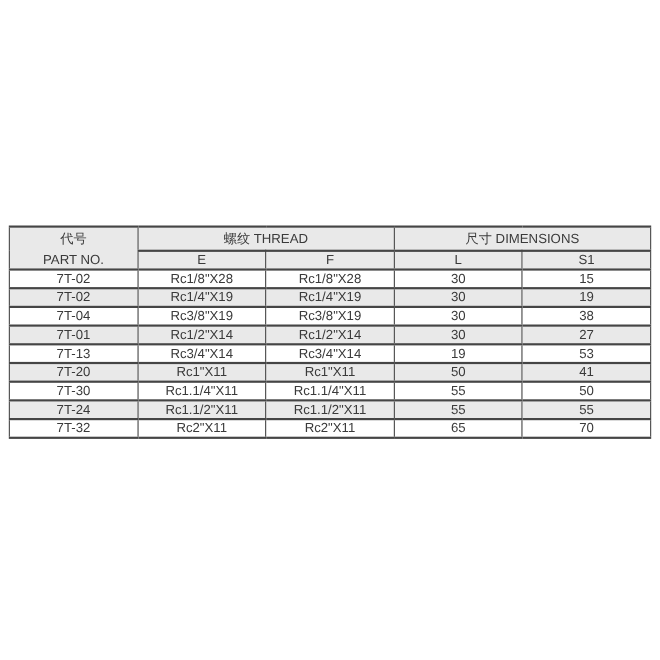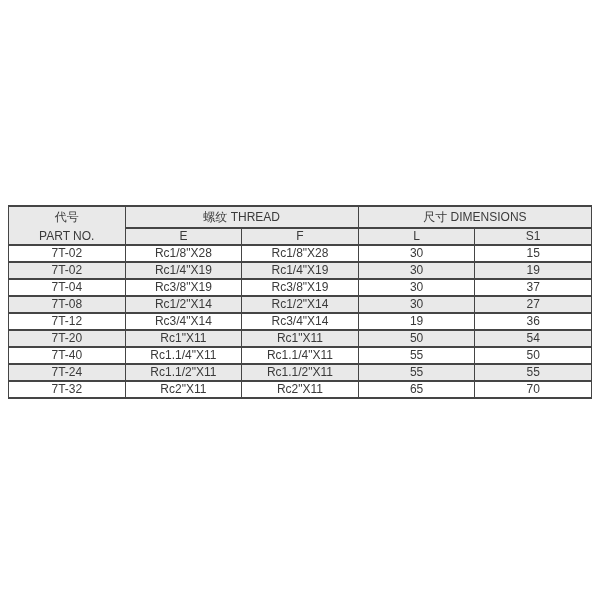--- a/index.html
+++ b/index.html
@@ -97,45 +97,45 @@
       <td>Rc1/4"X19</td>
       <td>Rc1/4"X19</td>
       <td>30</td>
       <td>19</td>
     </tr>
         <tr>
       <td>7T-04</td>
       <td>Rc3/8"X19</td>
       <td>Rc3/8"X19</td>
       <td>30</td>
-      <td>37</td>
+      <td>38</td>
     </tr>
         <tr class="striped">
-      <td>7T-08</td>
+      <td>7T-01</td>
       <td>Rc1/2"X14</td>
       <td>Rc1/2"X14</td>
       <td>30</td>
       <td>27</td>
     </tr>
         <tr>
-      <td>7T-12</td>
+      <td>7T-13</td>
       <td>Rc3/4"X14</td>
       <td>Rc3/4"X14</td>
       <td>19</td>
-      <td>36</td>
+      <td>53</td>
     </tr>
         <tr class="striped">
       <td>7T-20</td>
       <td>Rc1"X11</td>
       <td>Rc1"X11</td>
       <td>50</td>
-      <td>54</td>
+      <td>41</td>
     </tr>
         <tr>
-      <td>7T-40</td>
+      <td>7T-30</td>
       <td>Rc1.1/4"X11</td>
       <td>Rc1.1/4"X11</td>
       <td>55</td>
       <td>50</td>
     </tr>
         <tr class="striped">
       <td>7T-24</td>
       <td>Rc1.1/2"X11</td>
       <td>Rc1.1/2"X11</td>
       <td>55</td>

